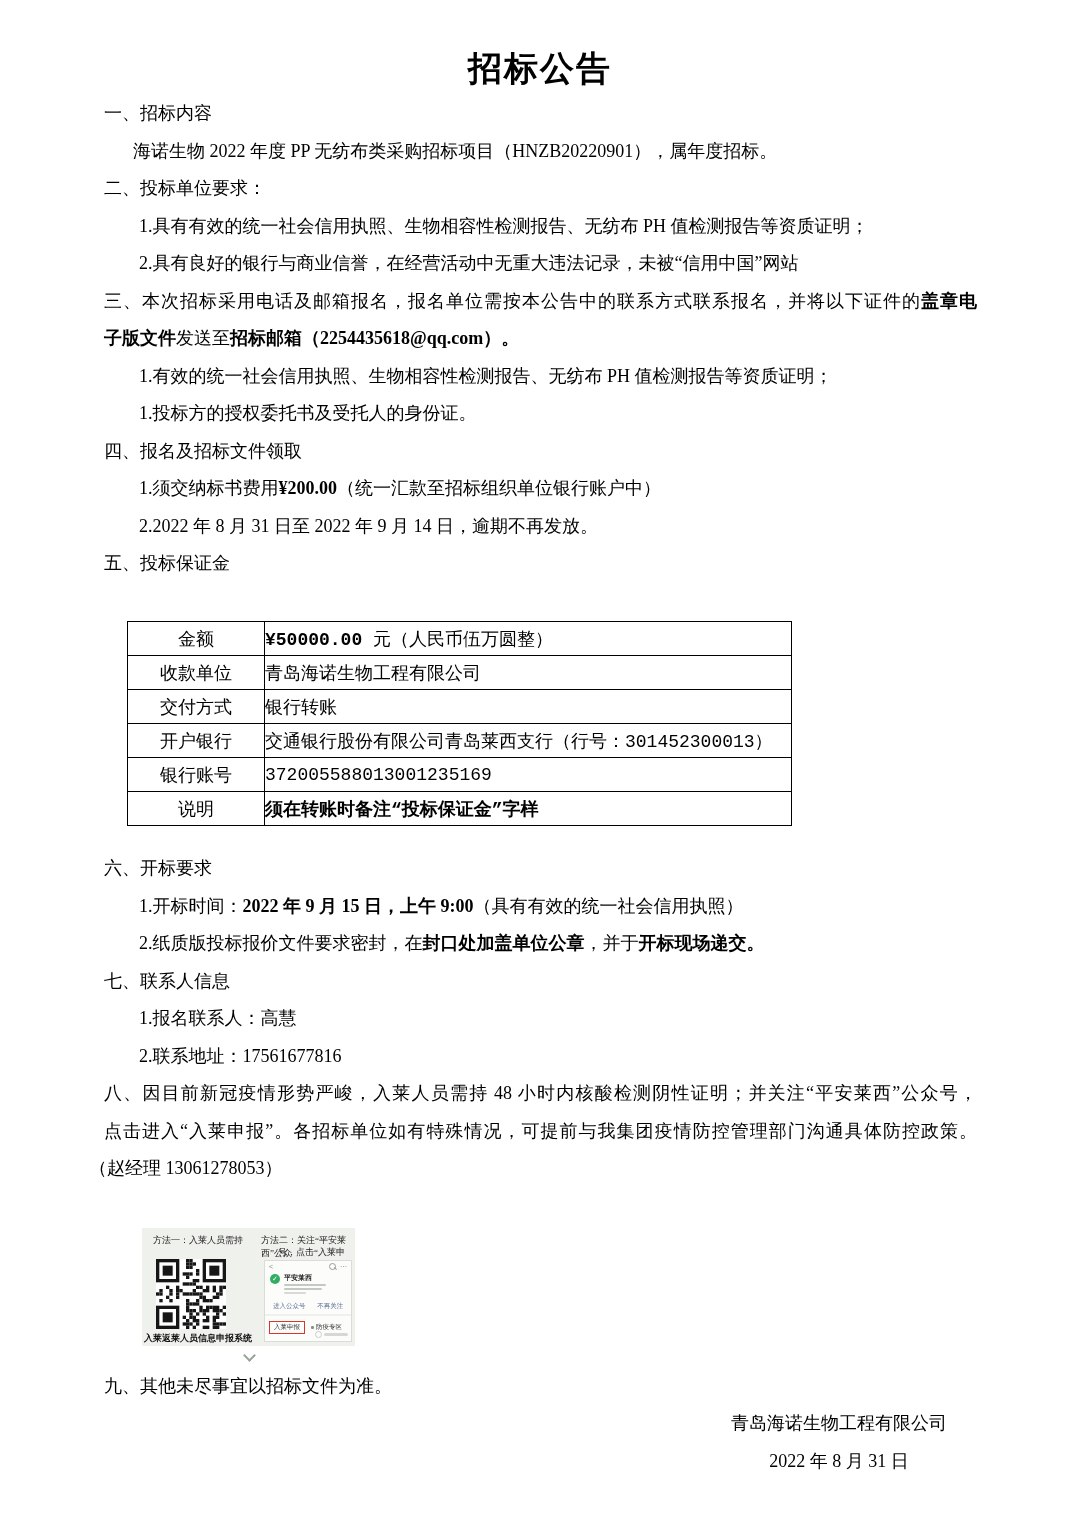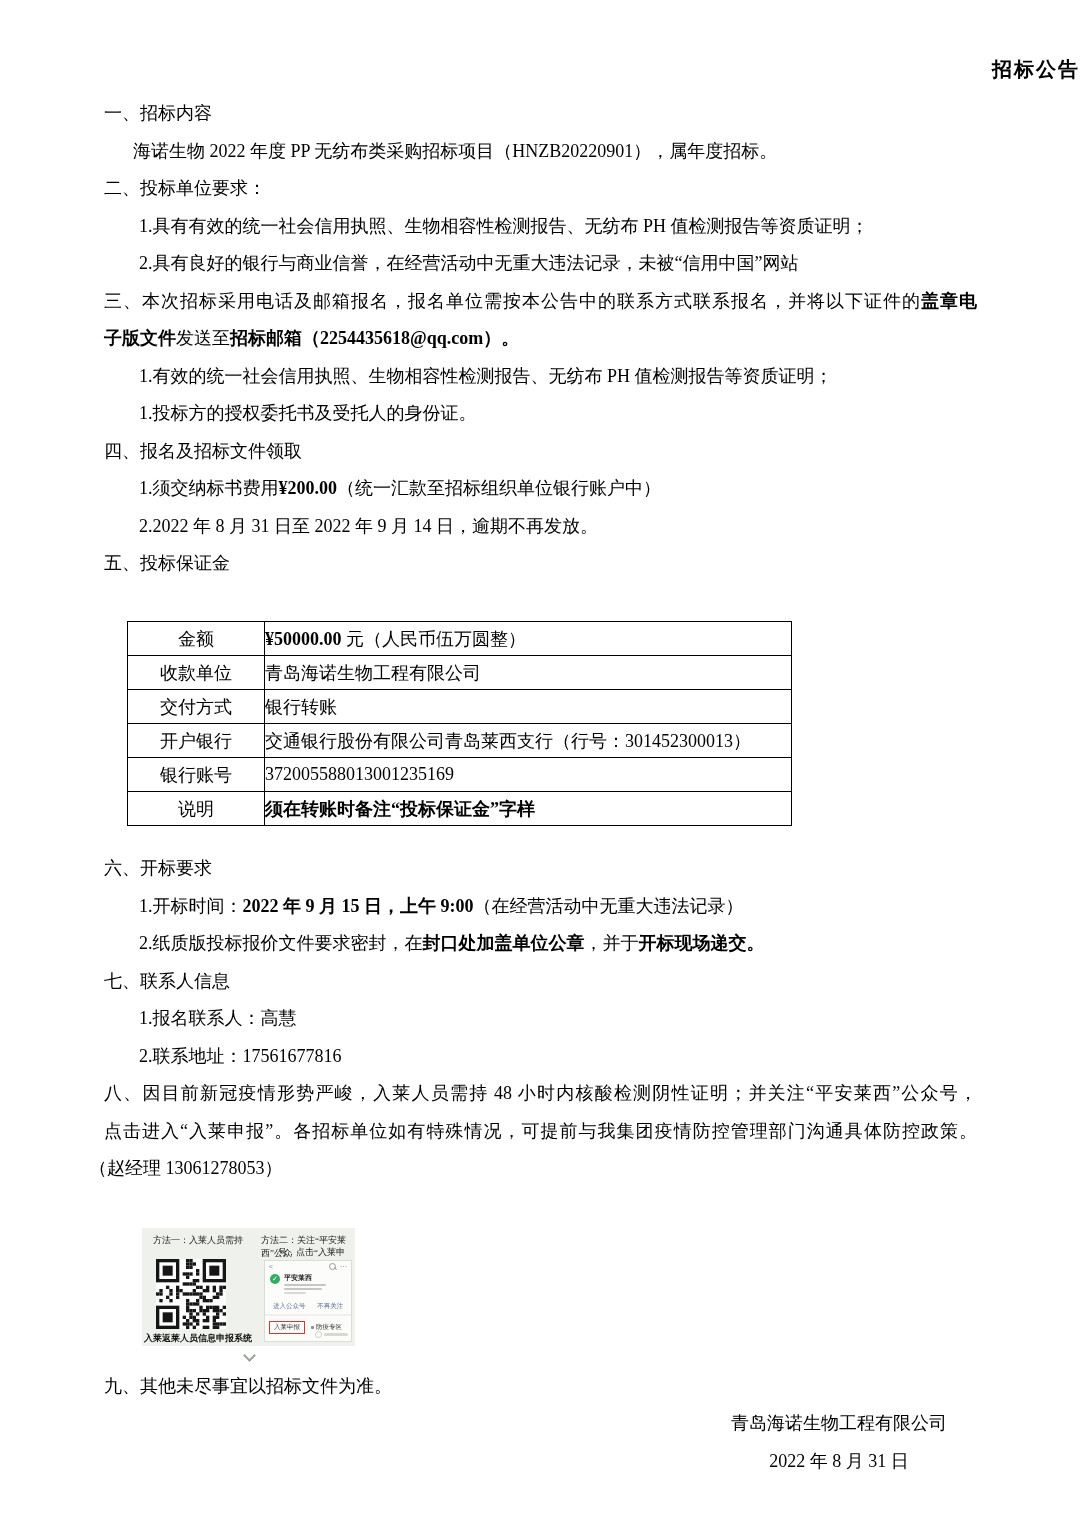--- a/index.html
+++ b/index.html
@@ -1,29 +1,29 @@
 <!DOCTYPE html>
 <html><head>
 <meta charset="utf-8">
 <style>
   html,body{margin:0;padding:0;background:#ffffff;}
   .page{position:relative;width:1080px;height:1527px;background:#fff;overflow:hidden;
         font-family:"Liberation Serif","DejaVu Serif",serif;color:#000;}
   .doc-title{position:absolute;top:48px;left:0;width:100%;height:42px;line-height:42px;
-        text-align:right;font-size:20px;font-weight:bold;letter-spacing:2px;}
+        text-align:center;font-size:34px;font-weight:bold;letter-spacing:2px;}
   .blockA{position:absolute;left:104px;top:95px;width:873px;}
   .blockB{position:absolute;left:104px;top:850px;width:873px;}
   .blockC{position:absolute;left:104px;top:1368px;width:873px;}
   .ln{display:block;height:37.5px;line-height:37.5px;white-space:nowrap;font-size:18px;}
   .ln.p34{padding-left:35px;}
   .ln.p28{padding-left:29px;}
   .ln.hang{margin-left:-15px;}
   .ln.just{width:873px;text-align-last:justify;}
   .b{font-weight:bold;}
-  table.deposit{position:absolute;left:127px;top:621px;border-collapse:collapse;table-layout:fixed;}
+  table.deposit{position:absolute;left:127px;top:621px;border-collapse:collapse;table-layout:fixed;font-family:Liberation Mono, monospace;}
   table.deposit td{border:1px solid #000;height:33px;font-size:18px;padding:0;overflow:hidden;white-space:nowrap;}
   td.lbl{width:136px;text-align:center;}
   td.val{width:526px;padding-left:9px;}
   .footer{position:absolute;left:705px;top:1405px;width:268px;text-align:center;}
   .footer .ln{height:37.5px;line-height:37.5px;}
   
   .notice-img{position:absolute;left:137px;top:1228px;width:224px;height:134px;}
   .panel{position:absolute;left:5px;top:0;width:213px;height:118px;background:#eff1ec;}
   .m1cap{position:absolute;left:11px;top:6px;font-size:9px;color:#222;}
   .qr{position:absolute;left:14px;top:31px;width:70px;height:70px;background:#fefefe;}
@@ -108,21 +108,21 @@
       <tr>
         <td class="lbl">说明</td>
         <td class="val"><span class="b">须在转账时备注“投标保证金”字样</span></td>
       </tr>
     </tbody>
   </table>
 
   <div class="blockB">
     <div class="ln">六、开标要求</div>
     <div class="ln p34">
-      <span>1.开标时间：</span><span class="b">2022 年 9 月 15 日，上午 9:00</span><span>（在经营活动中无重大违法记录）</span>
+      <span>1.开标时间：</span><span class="b">2022 年 9 月 15 日，上午 9:00</span><span>（具有有效的统一社会信用执照）</span>
     </div>
     <div class="ln p34">
       <span>2.纸质版投标报价文件要求密封，在</span><span class="b">封口处加盖单位公章</span><span>，并于</span><span class="b">开标现场递交。</span>
     </div>
     <div class="ln">七、联系人信息</div>
     <div class="ln p34">1.报名联系人：高慧</div>
     <div class="ln p34">2.联系地址：17561677816</div>
     <div class="ln just">八、因目前新冠疫情形势严峻，入莱人员需持 48 小时内核酸检测阴性证明；并关注“平安莱西”公众号，</div>
     <div class="ln just">点击进入“入莱申报”。各招标单位如有特殊情况，可提前与我集团疫情防控管理部门沟通具体防控政策。</div>
     <div class="ln hang">（赵经理 13061278053）</div>

